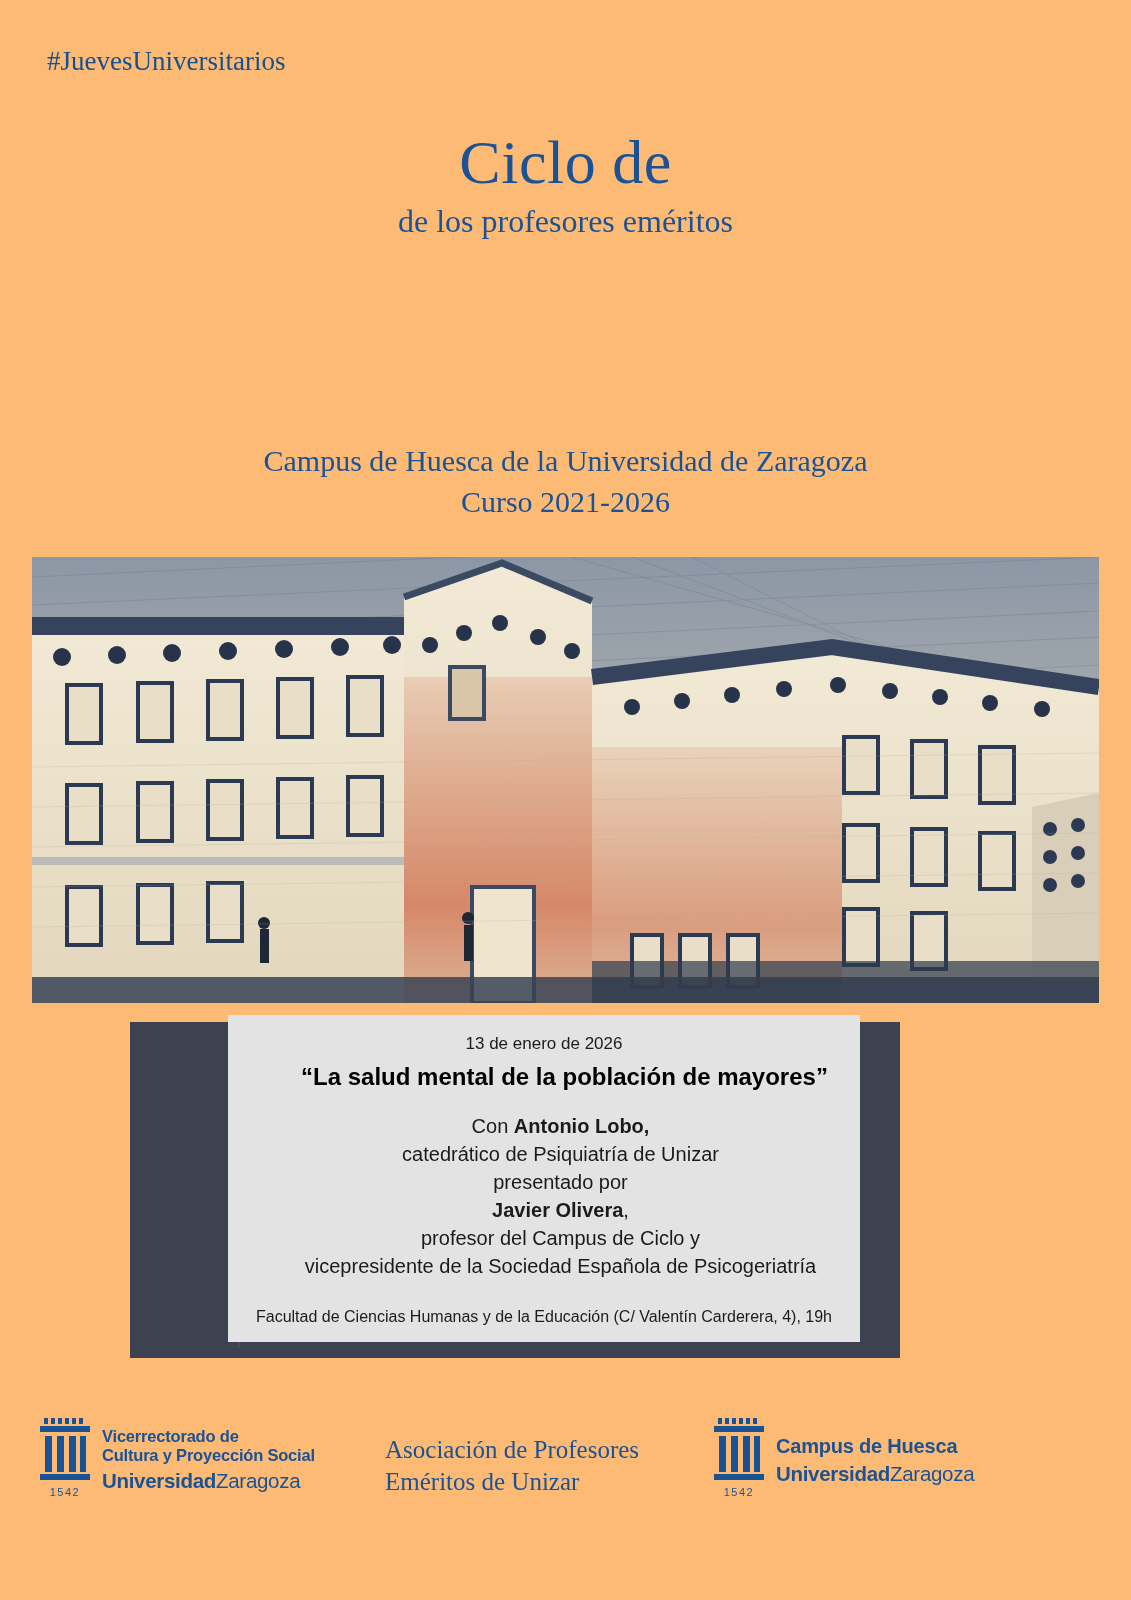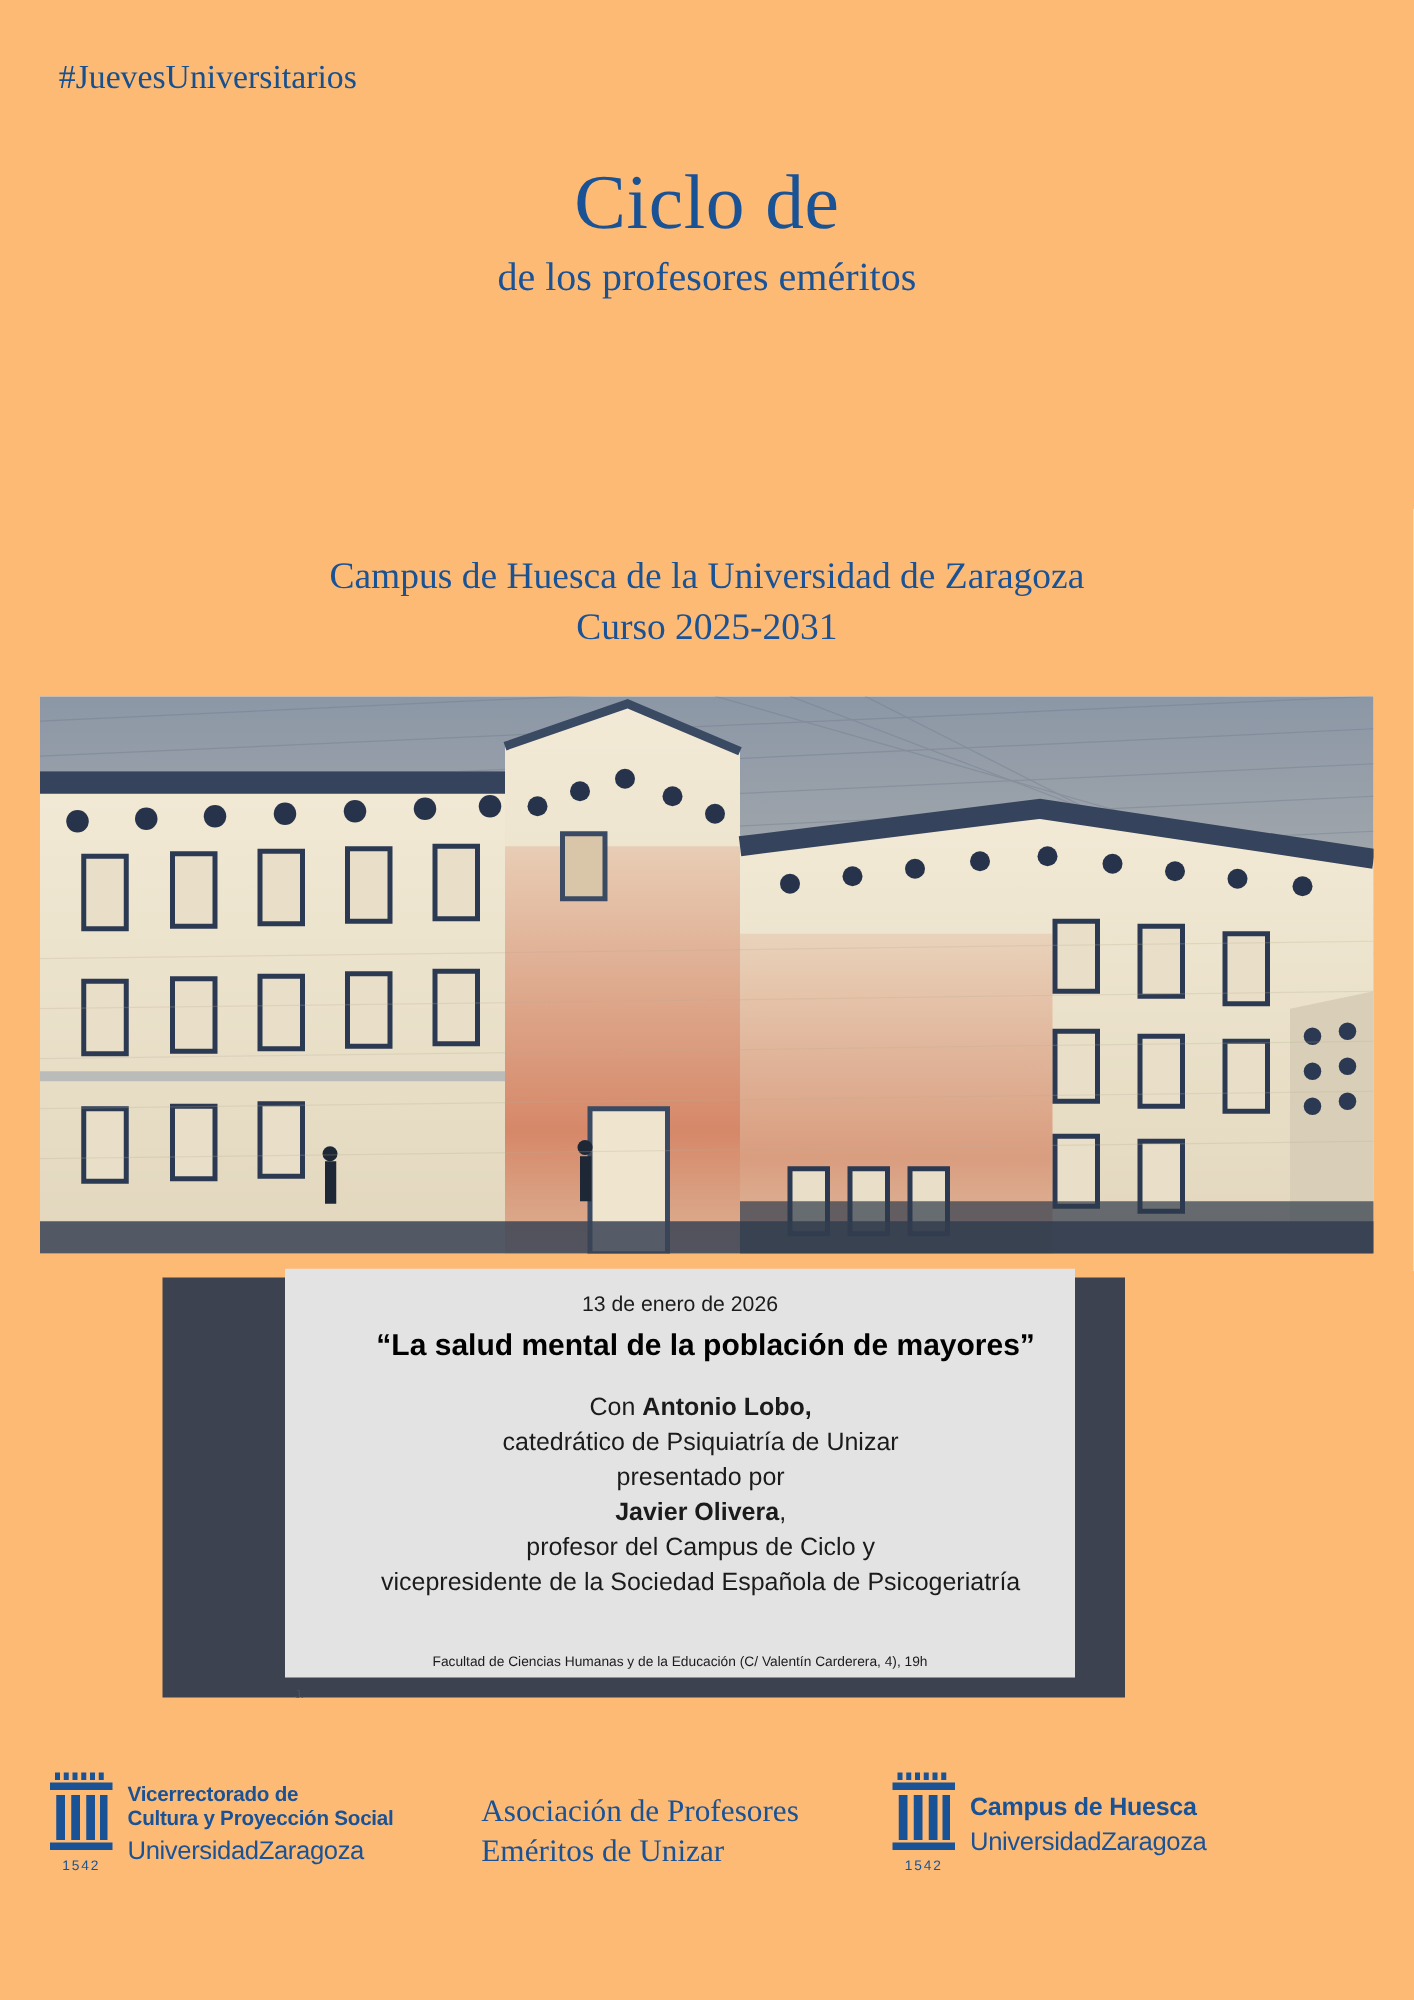--- a/index.html
+++ b/index.html
@@ -119,22 +119,22 @@
   }
   .info-spacer { height: 21px; }
   .info-line {
     font-size: 20px;
     line-height: 28px;
     color: #1b1b1b;
     margin-left: 33px;
   }
   .info-line b { font-weight: 700; }
   .info-venue {
-    margin-top: 44px;
-    font-size: 11px;
+    margin-top: 28px;
+    font-size: 16px;
     color: #1b1b1b;
   }
   .info-tiny {
     margin-top: 14px;
     font-size: 9px;
     text-align: left;
     padding-left: 8px;
     color: #555555;
   }
 
@@ -171,21 +171,21 @@
     font-weight: 700;
     line-height: 19px;
     letter-spacing: -0.2px;
   }
   .crest-brand {
     margin-top: 5px;
     font-size: 20.5px;
     line-height: 22px;
     letter-spacing: -0.3px;
   }
-  .crest-brand b { font-weight: 400; }
+  .crest-brand b { font-weight: 700; }
   .asoc {
     position: absolute;
     left: 385px;
     top: 20px;
     width: 290px;
     font-family: "Liberation Serif", serif;
     color: #1a5296;
     font-size: 25px;
     line-height: 32px;
   }
@@ -197,21 +197,21 @@
 
   <div class="hashtag">#JuevesUniversitarios</div>
 
   <div class="title-block">
     <div class="title-line1">Ciclo de</div>
     <div class="title-line3">de los profesores eméritos</div>
   </div>
 
   <div class="subtitle-block">
     <div>Campus de Huesca de la Universidad de Zaragoza</div>
-    <div>Curso 2025-2031</div>
+    <div>Curso 2021-2026</div>
   </div>
 
   <div class="illustration">
     <svg class="ill-svg" viewBox="0 0 1067 446" preserveAspectRatio="none">
       <defs>
         <linearGradient id="sky" x1="0" y1="0" x2="0" y2="1">
           <stop offset="0%" stop-color="#8c97a6"></stop>
           <stop offset="100%" stop-color="#cfc9b8"></stop>
         </linearGradient>
         <linearGradient id="wall" x1="0" y1="0" x2="0" y2="1">

